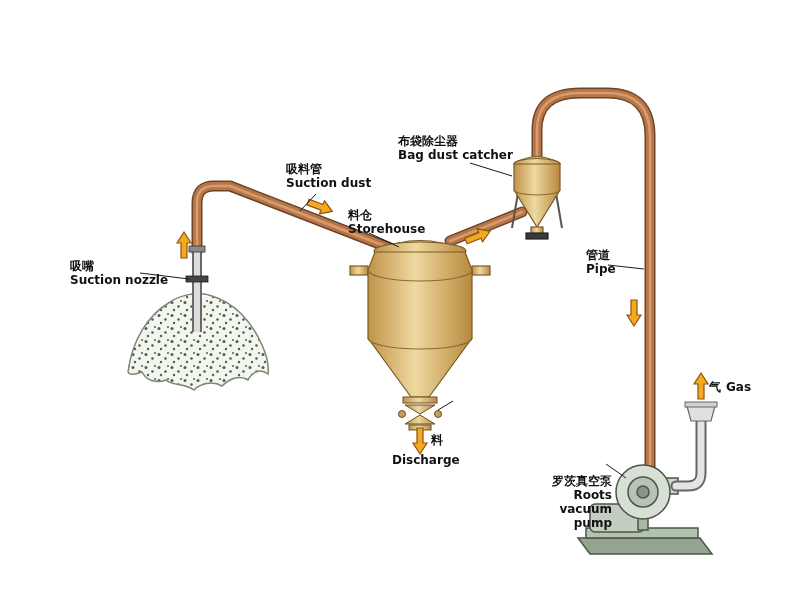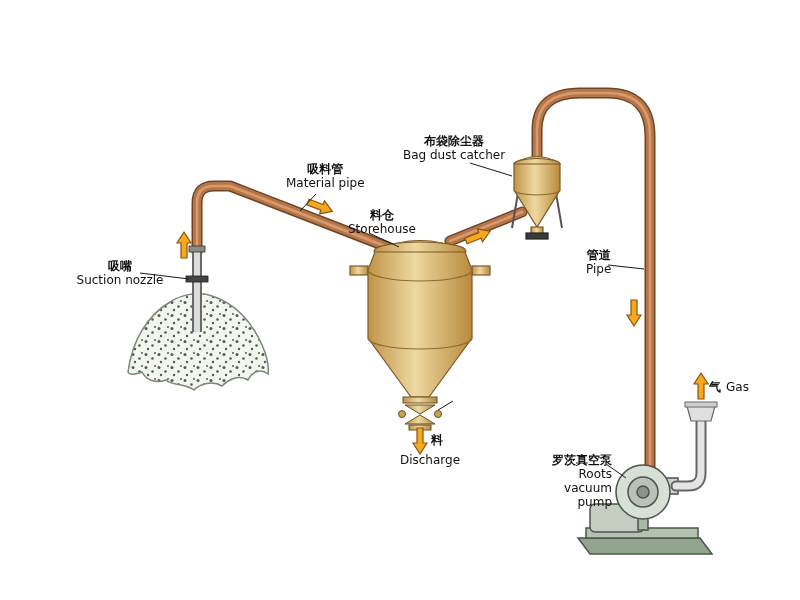--- a/index.html
+++ b/index.html
@@ -1,21 +1,21 @@
 <!DOCTYPE html>
 <html><head>
 <meta charset="utf-8">
 <style>
   html,body{margin:0;padding:0;background:#fff;}
   .stage{position:relative;width:800px;height:600px;background:#ffffff;overflow:hidden;
          font-family:"DejaVu Sans","Liberation Sans",sans-serif;}
   .stage svg{position:absolute;left:0;top:0;}
-  .label{position:absolute;font-size:12px;line-height:14px;color:#111;white-space:nowrap;text-align:center;}
+  .label{position:absolute;font-size:12px;line-height:14px;color:#111;white-space:nowrap;}
   .label .zh{display:block;font-weight:bold;}
-  .label .en{display:block;font-weight:normal;}
+  .label .en{display:block;font-weight:bold;}
   .label.center{}
   .label.right{text-align:right;white-space:normal;}
   .label.inline{display:flex;gap:5px;align-items:baseline;white-space:nowrap;}
   .label.inline .zh,.label.inline .en{display:inline;}
   .arrow{fill:#f6a91f;stroke:#8a5410;stroke-width:1.2;}
   .leader{stroke:#1a1a1a;stroke-width:1;}
 </style>
 </head>
 <body>
 
@@ -134,21 +134,21 @@
     <line class="leader" x1="369" y1="233" x2="399" y2="247"></line>
     <line class="leader" x1="608" y1="265" x2="644" y2="269"></line>
     <line class="leader" x1="140" y1="273" x2="189" y2="279"></line>
     <line class="leader" x1="453" y1="401" x2="438" y2="410"></line>
     <line class="leader" x1="606" y1="464" x2="626" y2="478"></line>
   </g>
 </svg>
 
 <div class="label" style="left:286px;top:162px">
   <span class="zh">吸料管</span>
-  <span class="en">Material pipe</span>
+  <span class="en">Suction dust</span>
 </div>
 
 <div class="label center" style="left:398px;top:134px;width:112px">
   <span class="zh">布袋除尘器</span>
   <span class="en">Bag dust catcher</span>
 </div>
 
 <div class="label" style="left:348px;top:208px">
   <span class="zh">料仓</span>
   <span class="en">Storehouse</span>
@@ -165,21 +165,21 @@
 </div>
 
 
 <div class="label" style="left:431px;top:433px">
   <span class="zh">料</span>
 </div>
 <div class="label center" style="left:392px;top:453px;width:76px">
   <span class="en">Discharge</span>
 </div>
 
-<div class="label right" style="left:530px;top:453px;width:82px">
+<div class="label right" style="left:530px;top:474px;width:82px">
   <span class="zh">罗茨真空泵</span>
   <span class="en">Roots vacuum pump</span>
 </div>
 
 <div class="label inline" style="left:709px;top:380px">
   <span class="zh">气</span>
   <span class="en">Gas</span>
 </div>
 
 </div>

